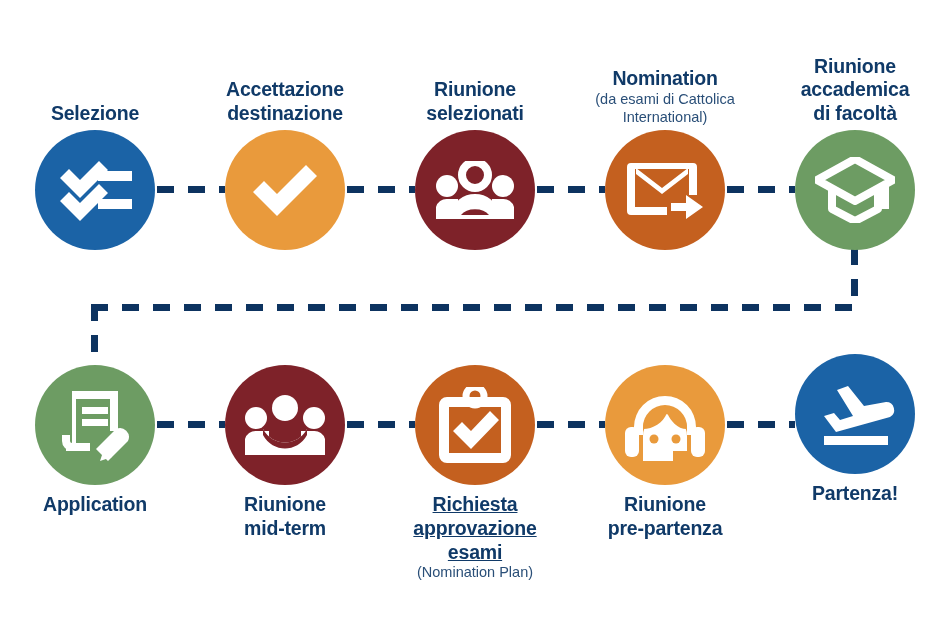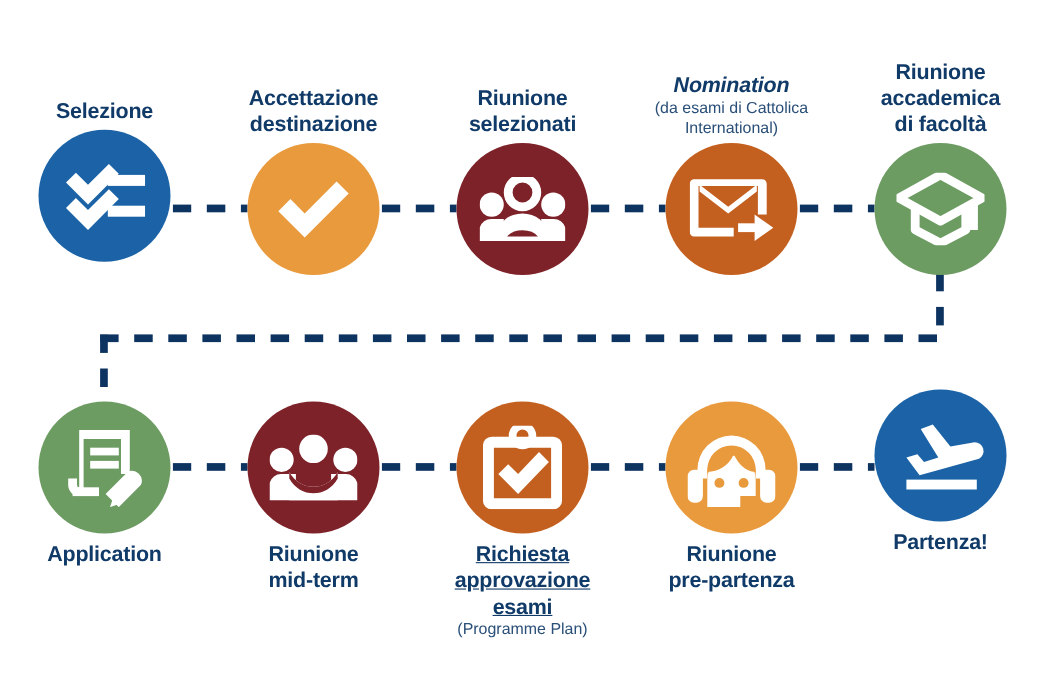--- a/index.html
+++ b/index.html
@@ -104,21 +104,21 @@
 
   <div class="conn conn-v" style="left:851px; top:248px; height:62px;"></div>
   <div class="conn conn-h" style="left:91px; top:304px; width:767px;"></div>
   <div class="conn conn-v" style="left:91px; top:304px; height:62px;"></div>
 
   <div class="conn conn-h" style="left:157px; top:421px; width:68px;"></div>
   <div class="conn conn-h" style="left:347px; top:421px; width:68px;"></div>
   <div class="conn conn-h" style="left:537px; top:421px; width:68px;"></div>
   <div class="conn conn-h" style="left:727px; top:421px; width:68px;"></div>
 
-  <div class="node top" style="left:0px; top:118px;text-align:center;">
+  <div class="node top" style="left:0px; top:130px;text-align:center;">
     <div class="circle" style="background:#1b63a6;">
       <span>
         <svg width="74" height="62" viewBox="0 0 74 62">
           <path d="M2 19 L11 10 L22 21 L41 2 L50 11 L22 39 Z" fill="#ffffff"></path>
           <path d="M2 42 L11 33 L22 44 L41 25 L50 34 L22 62 Z" fill="#ffffff"></path>
           <rect x="40" y="12" width="34" height="10" fill="#ffffff"></rect>
           <rect x="40" y="40" width="34" height="10" fill="#ffffff"></rect>
         </svg>
       </span>
     </div>
@@ -169,21 +169,21 @@
       <span>
         <svg width="76" height="66" viewBox="0 0 76 66">
           <path d="M4 6 h62 a4 4 0 0 1 4 4 v28 h-8 v-26 h-54 v38 h32 v8 h-36 a4 4 0 0 1 -4 -4 v-44 a4 4 0 0 1 4 -4 z" fill="#ffffff"></path>
           <path d="M9 11 l26 20 l26 -20 l0 6 l-26 20 l-26 -20 z" fill="#ffffff"></path>
           <rect x="44" y="46" width="22" height="8" fill="#ffffff"></rect>
           <path d="M59 38 l17 12 l-17 12 l0 -8 l7 -4 l-7 -4 z" fill="#ffffff"></path>
         </svg>
       </span>
     </div>
     <div class="label-wrap">
-      <div class="label" style="white-space:pre-line;font-style:italic;">Nomination</div>
+      <div class="label" style="white-space:pre-line;">Nomination</div>
       <div class="sublabel" style="white-space:pre-line;">(da esami di Cattolica
 International)</div>
     </div>
   </div>
 
   <div class="node top" style="left:760px; top:130px;">
     <div class="circle" style="background:#6d9c63;">
       <span>
         <svg width="80" height="66" viewBox="0 0 80 66">
           <path d="M40 2 L78 23 L40 44 L2 23 Z" fill="none" stroke="#ffffff" stroke-width="8" stroke-linejoin="round"></path>
@@ -249,21 +249,21 @@
           <path d="M8 10 h56 a8 8 0 0 1 8 8 v50 a8 8 0 0 1 -8 8 h-56 a8 8 0 0 1 -8 -8 v-50 a8 8 0 0 1 8 -8 z
                    M10 20 v46 h52 v-46 z" fill="#ffffff" fill-rule="evenodd"></path>
           <path d="M14 44 L23 35 L32 44 L51 24 L60 33 L32 62 Z" fill="#ffffff"></path>
         </svg>
       </span>
     </div>
     <div class="label-wrap">
       <div class="label" style="white-space:pre-line;text-decoration:underline;">Richiesta
 approvazione
 esami</div>
-      <div class="sublabel" style="white-space:pre-line;">(Programme Plan)</div>
+      <div class="sublabel" style="white-space:pre-line;">(Nomination Plan)</div>
     </div>
   </div>
 
   <div class="node bottom" style="left:570px; top:365px;">
     <div class="circle" style="background:#e99a3c;">
       <span>
         <svg width="80" height="72" viewBox="0 0 80 72">
           <path d="M9 46 L9 38 A31 31 0 0 1 71 38 L71 46 L62 46 L62 38 A22 22 0 0 0 18 38 L18 46 Z" fill="#ffffff"></path>
           <rect x="0" y="38" width="14" height="30" rx="6" fill="#ffffff"></rect>
           <rect x="66" y="38" width="14" height="30" rx="6" fill="#ffffff"></rect>

